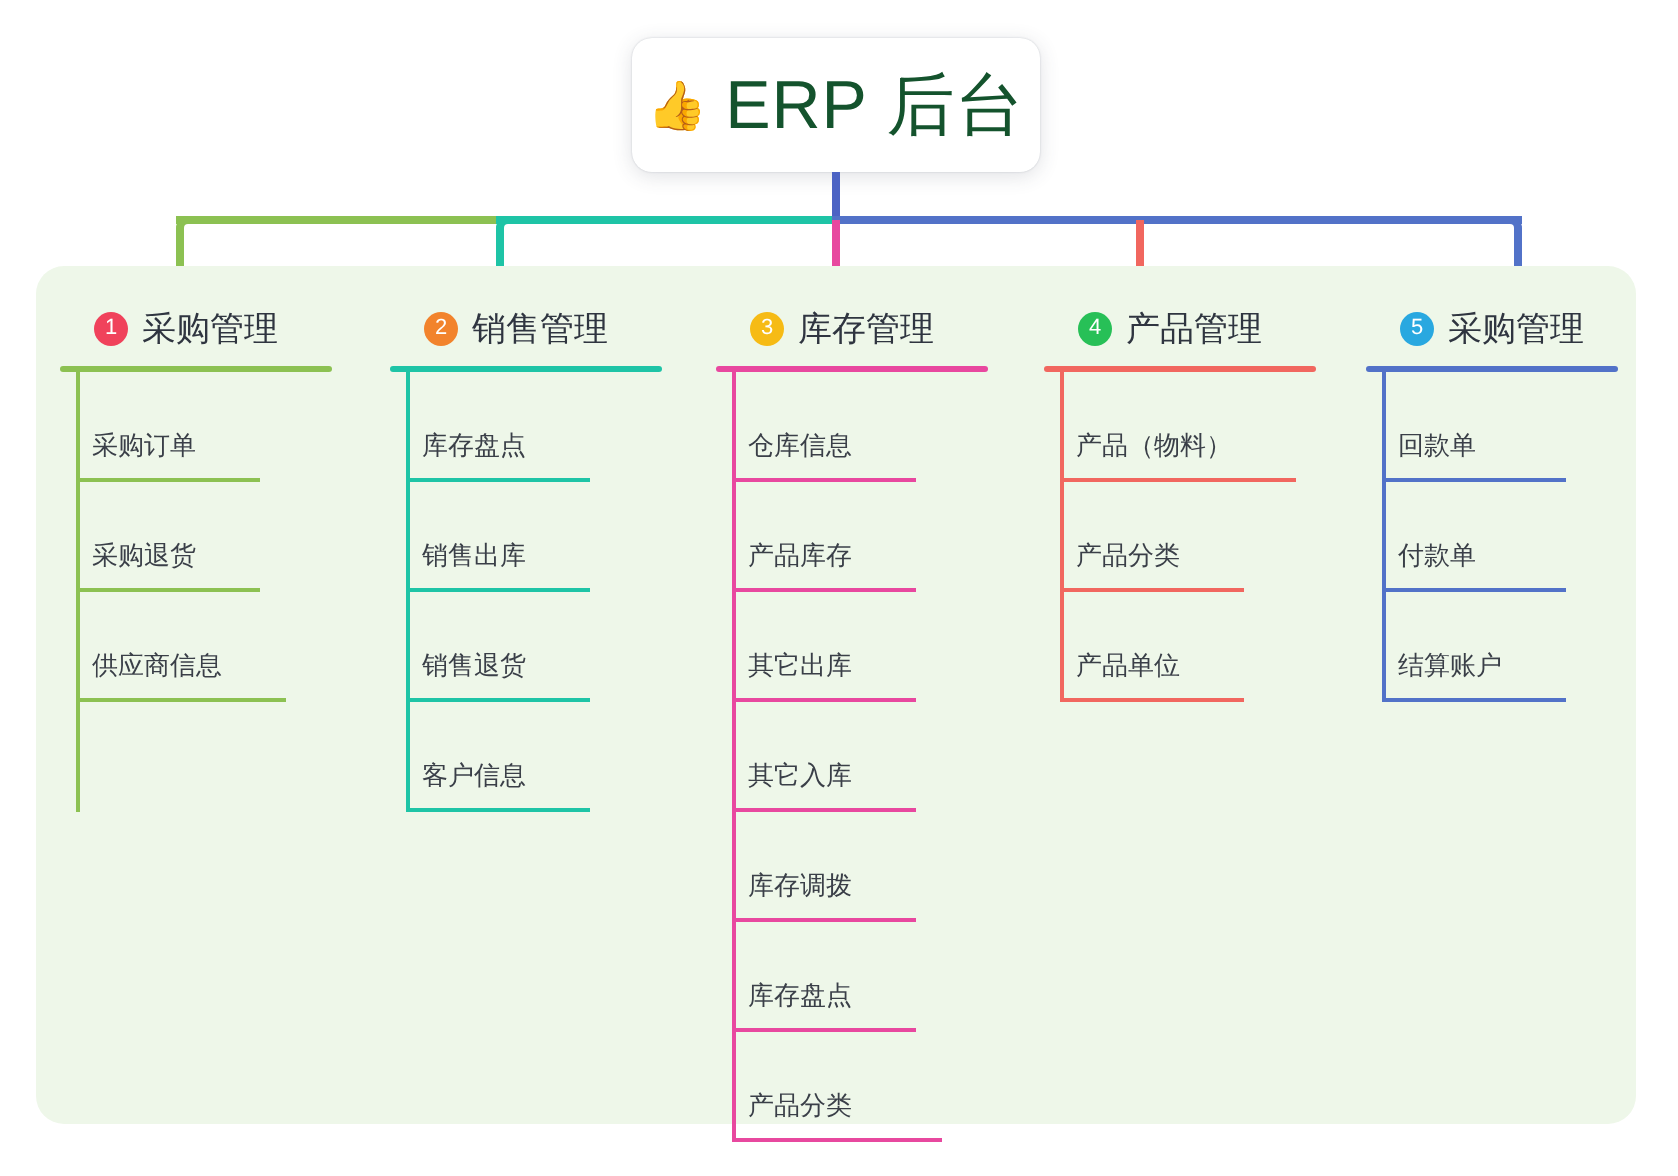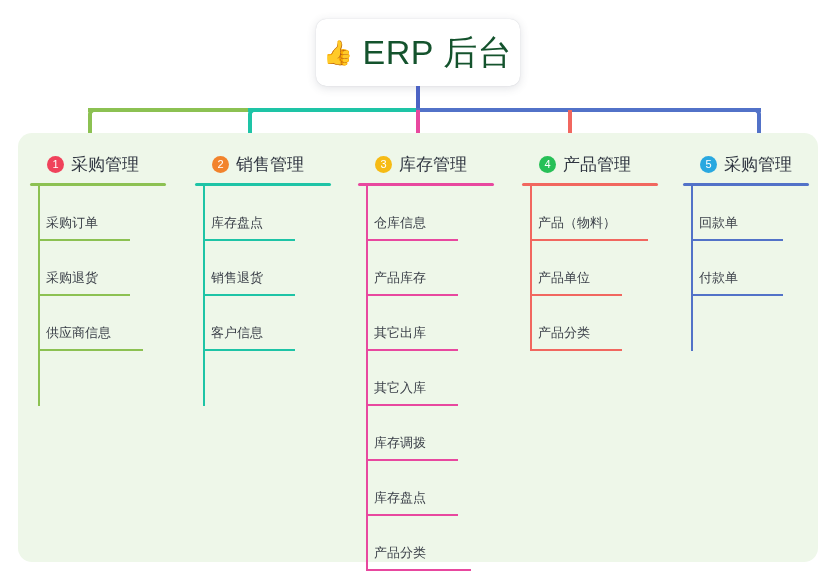--- a/index.html
+++ b/index.html
@@ -210,20 +210,24 @@
         <span class="col-title">销售管理</span>
       </div>
       <div class="col-rule" style="background: rgb(30, 196, 166); width: 136px;"></div>
       <div class="items">
         <div class="spine" style="background: rgb(30, 196, 166); height: 220px;"></div>
         <div class="item">
           <div class="item-label">库存盘点</div>
           <div class="item-rule" style="background: rgb(30, 196, 166); width: 92px;"></div>
         </div>
         <div class="item">
+          <div class="item-label">销售出库</div>
+          <div class="item-rule" style="background: rgb(30, 196, 166); width: 92px;"></div>
+        </div>
+        <div class="item">
           <div class="item-label">销售退货</div>
           <div class="item-rule" style="background: rgb(30, 196, 166); width: 92px;"></div>
         </div>
         <div class="item">
           <div class="item-label">客户信息</div>
           <div class="item-rule" style="background: rgb(30, 196, 166); width: 92px;"></div>
         </div>
       </div>
     </div>
     <div class="column" style="left: 340px; width: 160px; top: 16px;">
@@ -270,42 +274,46 @@
         <span class="col-title">产品管理</span>
       </div>
       <div class="col-rule" style="background: rgb(241, 103, 95); width: 136px;"></div>
       <div class="items">
         <div class="spine" style="background: rgb(241, 103, 95); height: 165px;"></div>
         <div class="item">
           <div class="item-label">产品（物料）</div>
           <div class="item-rule" style="background: rgb(241, 103, 95); width: 118px;"></div>
         </div>
         <div class="item">
+          <div class="item-label">产品分类</div>
+          <div class="item-rule" style="background: rgb(241, 103, 95); width: 92px;"></div>
+        </div>
+        <div class="item">
           <div class="item-label">产品单位</div>
           <div class="item-rule" style="background: rgb(241, 103, 95); width: 92px;"></div>
         </div>
-        <div class="item">
-          <div class="item-label">产品分类</div>
-          <div class="item-rule" style="background: rgb(241, 103, 95); width: 92px;"></div>
-        </div>
       </div>
     </div>
     <div class="column" style="left: 665px; width: 150px; top: 16px;">
       <div class="col-head">
         <span class="badge" style="background: rgb(41, 168, 224);">5</span>
         <span class="col-title">采购管理</span>
       </div>
       <div class="col-rule" style="background: rgb(82, 114, 200); width: 126px;"></div>
       <div class="items">
         <div class="spine" style="background: rgb(82, 114, 200); height: 165px;"></div>
         <div class="item">
           <div class="item-label">回款单</div>
           <div class="item-rule" style="background: rgb(82, 114, 200); width: 92px;"></div>
         </div>
         <div class="item">
           <div class="item-label">付款单</div>
           <div class="item-rule" style="background: rgb(82, 114, 200); width: 92px;"></div>
         </div>
+        <div class="item">
+          <div class="item-label">结算账户</div>
+          <div class="item-rule" style="background: rgb(82, 114, 200); width: 92px;"></div>
+        </div>
       </div>
     </div>
   </div>
 
 <div id="columns-layer"></div>
 
 </body></html>

